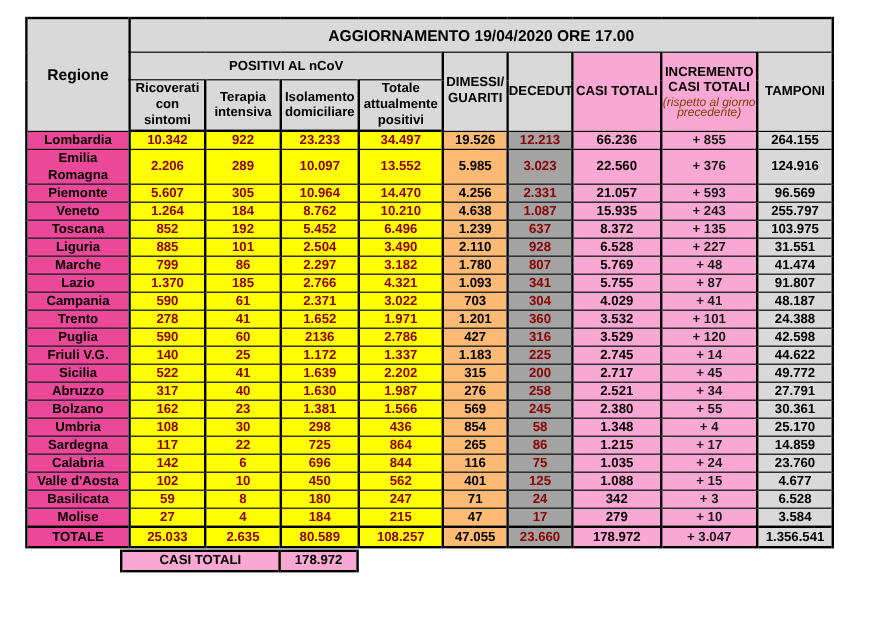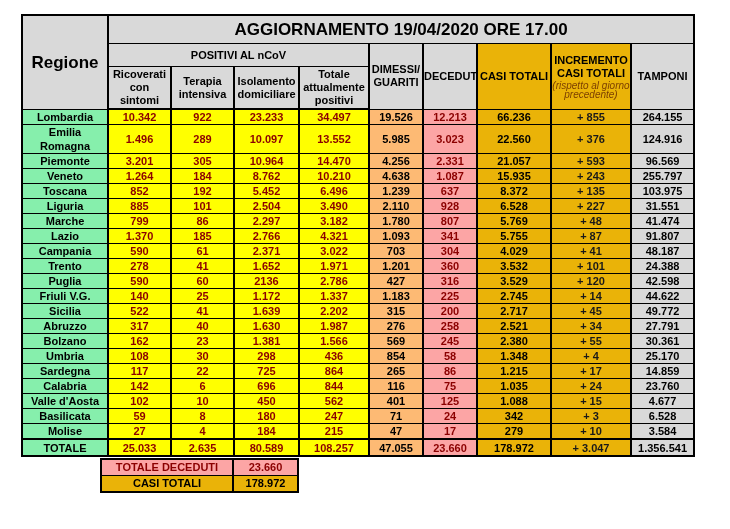--- a/index.html
+++ b/index.html
@@ -5,32 +5,32 @@
   html,body{margin:0;padding:0;background:#fff;width:730px;height:529px;
     font-family:"Liberation Sans",sans-serif;}
   #stage{position:relative;width:730px;height:529px;background:#fff;overflow:hidden;}
 
   table{border-collapse:collapse;table-layout:fixed;}
   #main-table{position:absolute;left:21px;top:14px;width:672px;border:2px solid #000;}
   #main-table th,#main-table td{
     border:1px solid #000;border-left-width:2px;border-right-width:2px;
     padding:0;text-align:center;vertical-align:middle;
     font-weight:bold;font-size:11px;line-height:13px;overflow:hidden;}
-  #main-table thead tr.r1 th{height:27px;font-size:17px;line-height:17px;}
+  #main-table thead tr.r1 th{height:27px;font-size:13px;line-height:17px;}
   #main-table thead tr.r2 th{height:22px;}
   #main-table thead tr.r3 th{height:41px;border-bottom-width:2px;}
   #main-table thead th.grp{border-bottom-width:1px;}
   #main-table tbody td{height:14px;line-height:14px;}
   #main-table tbody tr.totale td{border-top-width:2px;height:15px;}
 
-  .c-white{background:#86efac;}
+  .c-white{background:#ec4899;}
   .c-yellow{background:#FFFF00;}
   .c-green{background:#fdba74;}
-  .c-red{background:#fca5a5;}
-  .c-orange{background:#eab308;}
+  .c-red{background:#a3a3a3;}
+  .c-orange{background:#f9a8d4;}
   .c-gray{background:#D9D9D9;}
   .t-darkred{color:#8B0000;}
   .t-inc{color:#1a1a1a;}
   .hdr-note{display:block;font-weight:normal;font-style:italic;font-size:10px;
     line-height:9px;color:#7B3F00;margin-top:1px;}
 
   #summary-table{position:absolute;left:100px;top:458px;width:197px;border:2px solid #000;}
   #summary-table td{
     border:1px solid #000;border-left-width:2px;border-right-width:2px;
     padding:0;text-align:center;vertical-align:middle;
@@ -85,33 +85,33 @@
           <td class="c-yellow t-darkred">23.233</td>
           <td class="c-yellow t-darkred">34.497</td>
           <td class="c-green">19.526</td>
           <td class="c-red t-darkred">12.213</td>
           <td class="c-orange">66.236</td>
           <td class="c-orange t-inc">+ 855</td>
           <td class="c-gray">264.155</td>
         </tr>
         <tr>
           <td class="c-white">Emilia Romagna</td>
-          <td class="c-yellow t-darkred">1.496</td>
+          <td class="c-yellow t-darkred">2.206</td>
           <td class="c-yellow t-darkred">289</td>
           <td class="c-yellow t-darkred">10.097</td>
           <td class="c-yellow t-darkred">13.552</td>
           <td class="c-green">5.985</td>
           <td class="c-red t-darkred">3.023</td>
           <td class="c-orange">22.560</td>
           <td class="c-orange t-inc">+ 376</td>
           <td class="c-gray">124.916</td>
         </tr>
         <tr>
           <td class="c-white">Piemonte</td>
-          <td class="c-yellow t-darkred">3.201</td>
+          <td class="c-yellow t-darkred">5.607</td>
           <td class="c-yellow t-darkred">305</td>
           <td class="c-yellow t-darkred">10.964</td>
           <td class="c-yellow t-darkred">14.470</td>
           <td class="c-green">4.256</td>
           <td class="c-red t-darkred">2.331</td>
           <td class="c-orange">21.057</td>
           <td class="c-orange t-inc">+ 593</td>
           <td class="c-gray">96.569</td>
         </tr>
         <tr>
@@ -345,23 +345,19 @@
       </tbody>
   </table>
 
   <table id="summary-table">
     <colgroup>
         <col style="width:132px">
         <col style="width:65px">
       </colgroup>
     <tbody>
         <tr>
-          <td class="c-red t-darkred">TOTALE DECEDUTI</td>
-          <td class="c-red t-darkred">23.660</td>
-        </tr>
-        <tr>
           <td class="c-orange">CASI TOTALI</td>
           <td class="c-orange">178.972</td>
         </tr>
       </tbody>
   </table>
 
 </div>
 
 </body></html>

